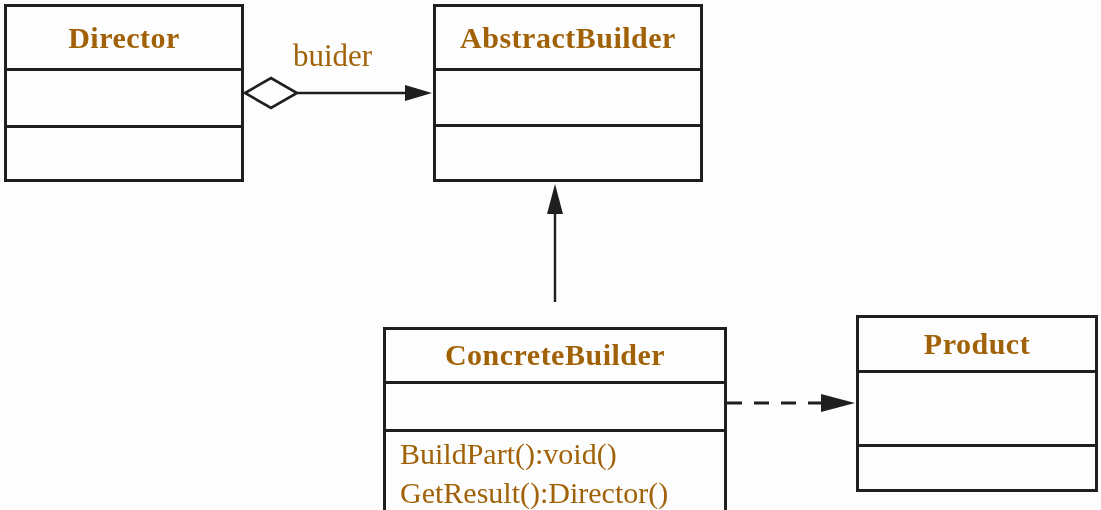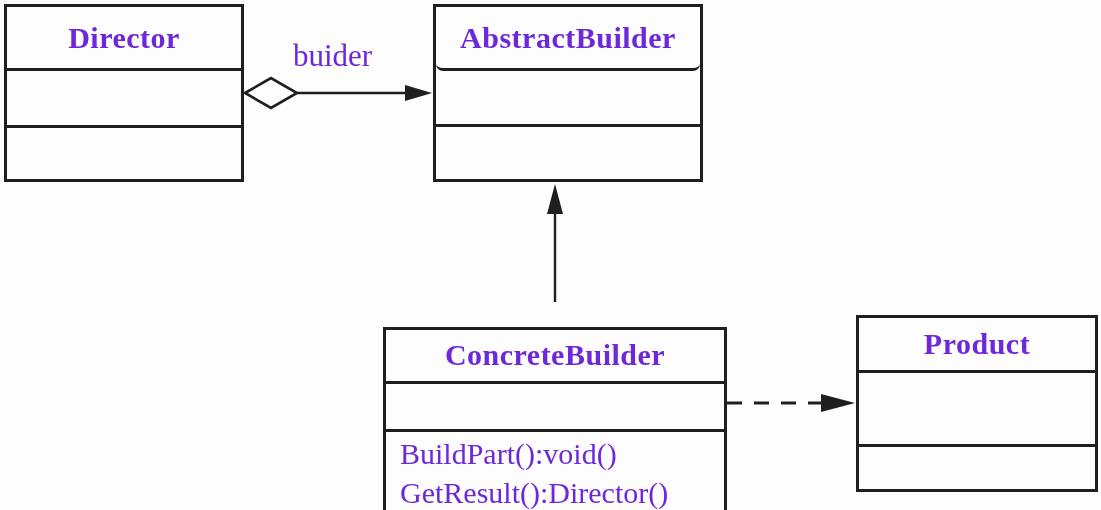--- a/index.html
+++ b/index.html
@@ -6,21 +6,21 @@
     margin: 0;
     padding: 0;
     background: #ffffff;
   }
   .canvas {
     position: relative;
     width: 1101px;
     height: 510px;
     background: #fdfdfd;
     font-family: "Liberation Serif", "DejaVu Serif", serif;
-    color: #6d28d9;
+    color: #a16207;
     overflow: hidden;
   }
   .uml-class {
     position: absolute;
     box-sizing: border-box;
     border: 3px solid #1f1f1f;
     background: #fdfdfd;
     display: flex;
     flex-direction: column;
   }
@@ -63,21 +63,21 @@
 
 <div class="canvas">
 
   <div class="uml-class" style="left:4px; top:4px; width:240px; height:178px;">
     <div class="uml-title" style="height:64px;">Director</div>
     <div class="uml-attrs" style="height:57px;"></div>
     <div class="uml-ops"></div>
   </div>
 
   <div class="uml-class" style="left:433px; top:4px; width:270px; height:178px;">
-    <div class="uml-title" style="height:64px;border-radius:7px;">AbstractBuilder</div>
+    <div class="uml-title" style="height:64px;">AbstractBuilder</div>
     <div class="uml-attrs" style="height:56px;"></div>
     <div class="uml-ops"></div>
   </div>
 
   <div class="uml-class" style="left:383px; top:302px; width:344px; height:204px;margin-top:25px;">
     <div class="uml-title" style="height:63px;">ConcreteBuilder</div>
     <div class="uml-attrs" style="height:57px;"></div>
     <div class="uml-ops">
       <div>BuildPart():void()</div>
       <div>GetResult():Director()</div>

